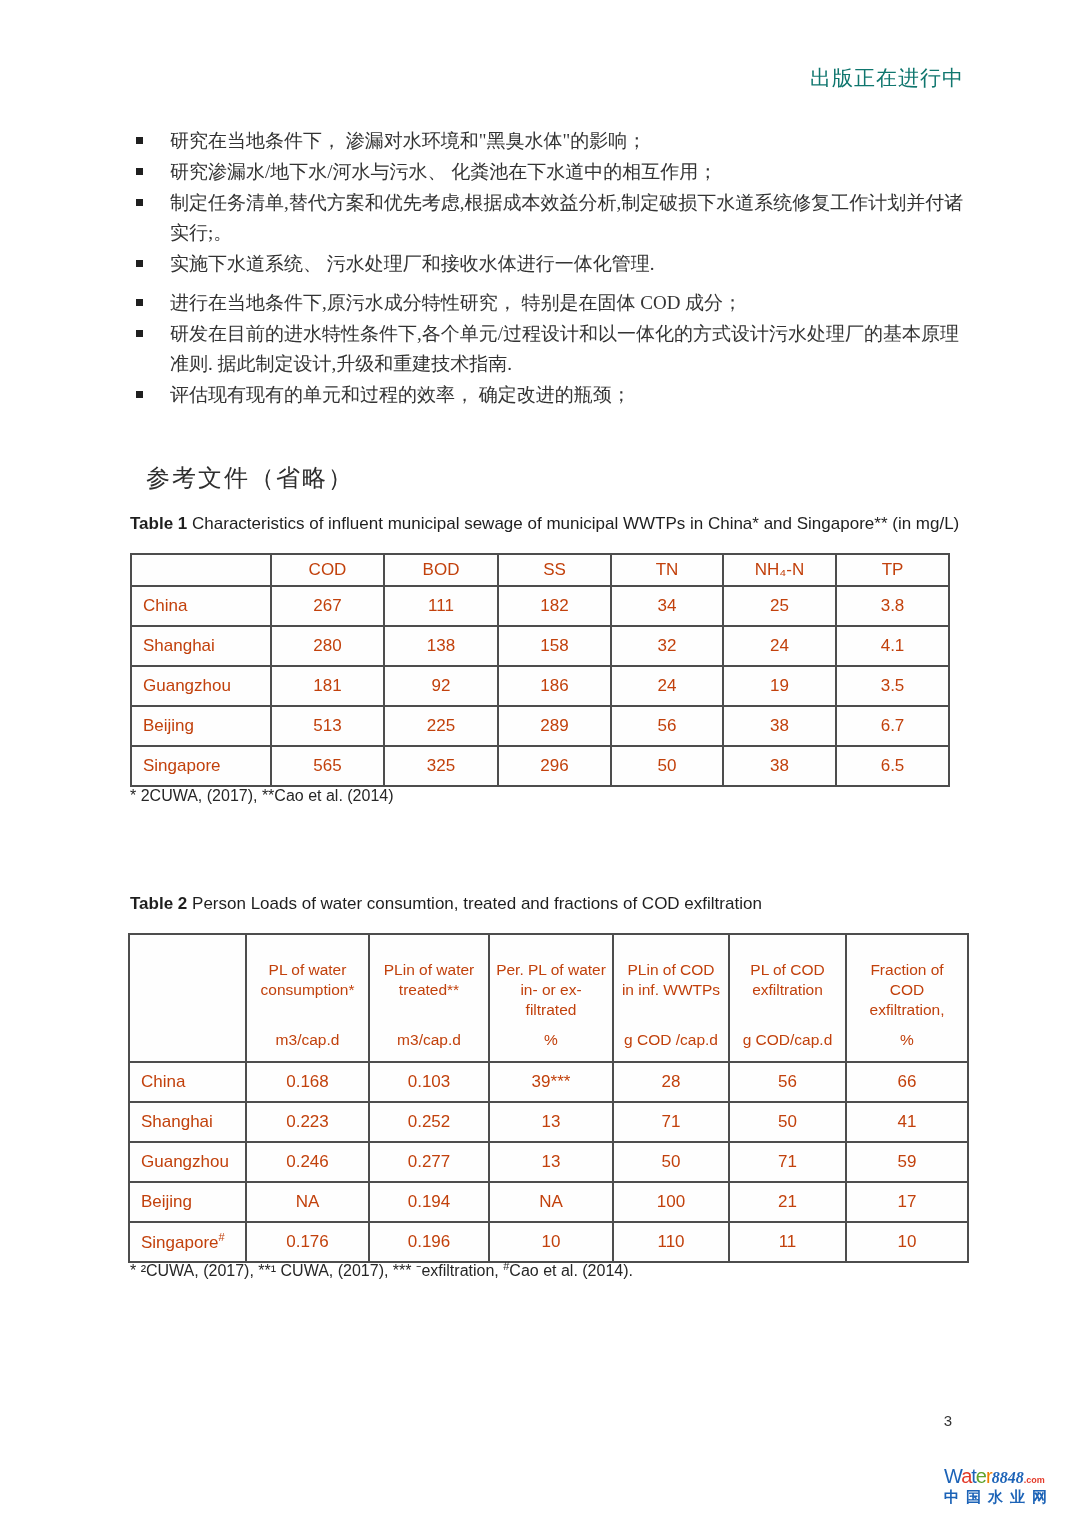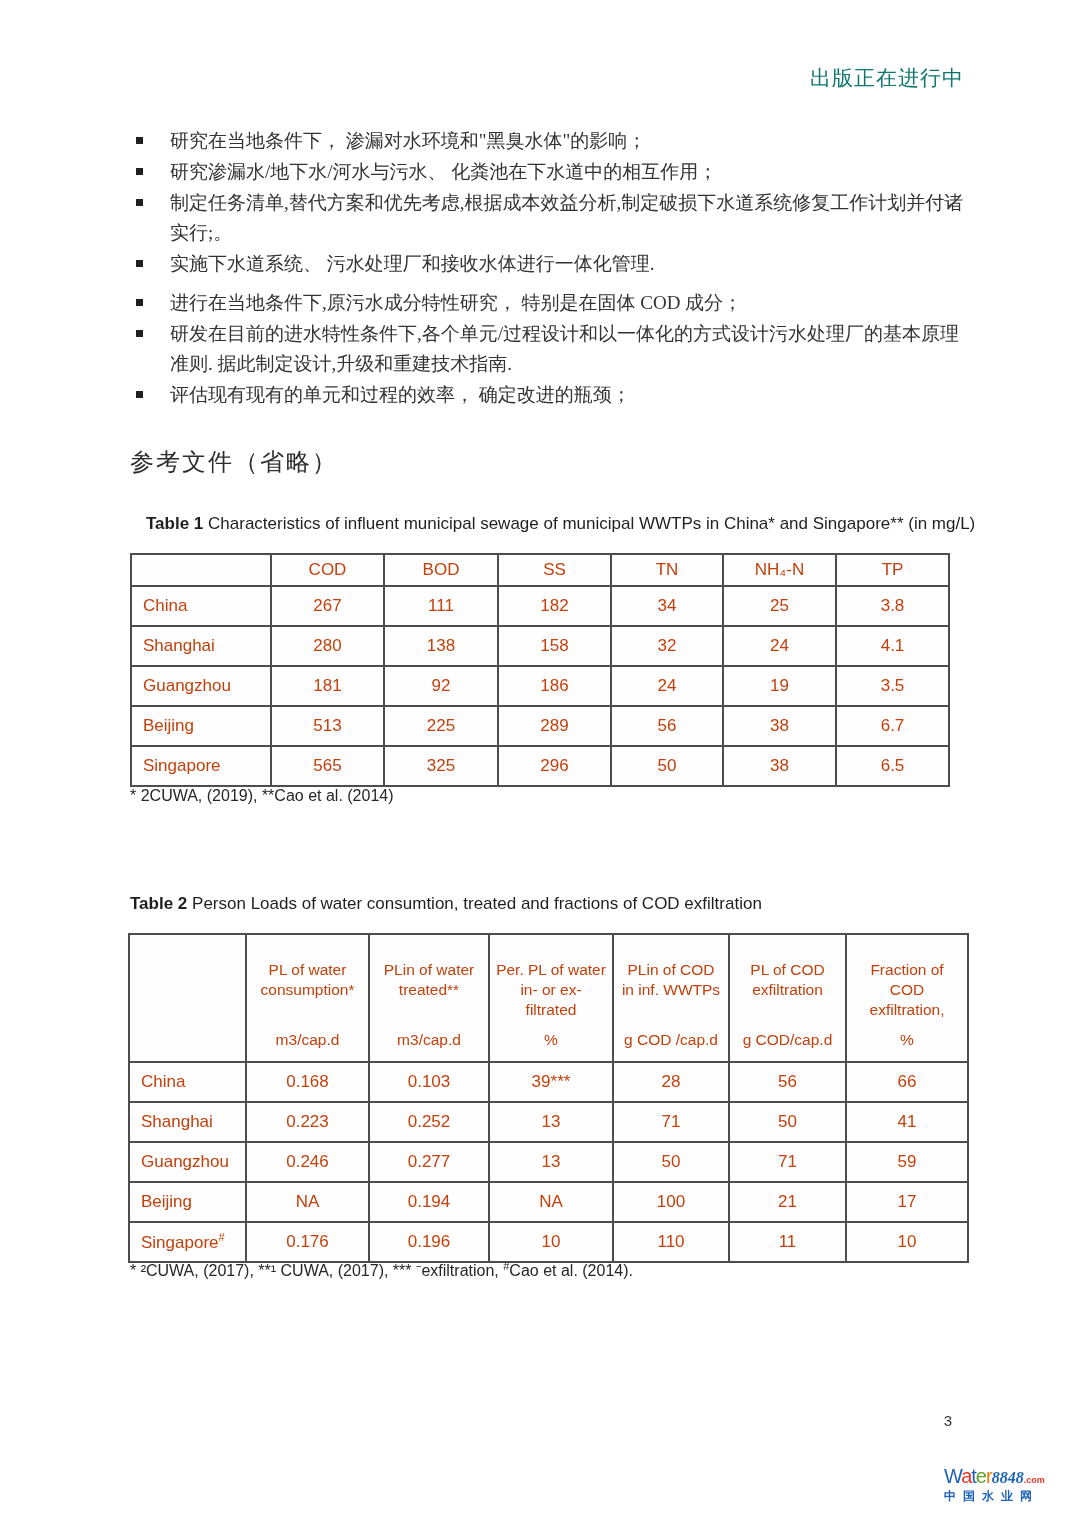--- a/index.html
+++ b/index.html
@@ -33,28 +33,28 @@
   .bullet-marker::before{
     content:"";position:absolute;left:6px;top:11px;
     width:7px;height:7px;background:#1f1f1f;
   }
   .bullet-text{flex:1;}
   
   .ref-heading{
     position:absolute;left:130px;top:446px;
     font-family:"Liberation Serif",serif;
     font-size:24px;font-weight:normal;color:#2e2e2e;
-    margin:0;letter-spacing:2px;
+    margin:16px;letter-spacing:2px;
   }
   
   .caption{
     position:absolute;left:130px;margin:0;
     font-size:17px;color:#1f1f1f;
   }
-  .caption.c1{top:514px;width:840px;margin-left:16px;}
+  .caption.c1{top:514px;width:840px;}
   .caption.c2{top:894px;width:840px;}
   .caption b{font-weight:bold;}
   
   table.doc{
     position:absolute;
     border-collapse:collapse;table-layout:fixed;
     font-size:17px;color:#c2410c;
     background:#fefefe;
   }
   table.doc td,table.doc th{
@@ -99,21 +99,21 @@
   .logo-word{
     font-weight:normal;font-size:20px;letter-spacing:-1px;
     font-family:"Liberation Sans",sans-serif;
   }
   .logo-num{
     font-family:"Liberation Serif",serif;
     font-style:italic;font-weight:bold;font-size:16px;
   }
   .logo-com{font-size:9px;font-weight:bold;vertical-align:baseline;}
   .logo-cn{
-    margin-top:4px;font-size:12px;font-weight:bold;
+    margin-top:4px;font-size:15px;font-weight:bold;
     letter-spacing:7px;white-space:nowrap;
     font-family:"Liberation Serif",serif;
   }
 </style>
 </head>
 <body>
 
 <div class="page">
 
   <div class="pub-status">出版正在进行中</div>
@@ -219,21 +219,21 @@
           <td>565</td>
           <td>325</td>
           <td>296</td>
           <td>50</td>
           <td>38</td>
           <td>6.5</td>
         </tr>
       </tbody>
   </table>
 
-  <p class="footnote fn1">* 2CUWA, (2019),  **Cao et al. (2014)</p>
+  <p class="footnote fn1">* 2CUWA, (2017),  **Cao et al. (2014)</p>
 
   <p class="caption c2"><b>Table 2</b><span> Person Loads of water consumtion, treated and fractions of COD exfiltration</span></p>
 
   <table class="doc t2">
     <colgroup>
       <col style="width:117px">
         <col style="width:123px">
         <col style="width:120px">
       <col style="width:124px">
         <col style="width:116px">

